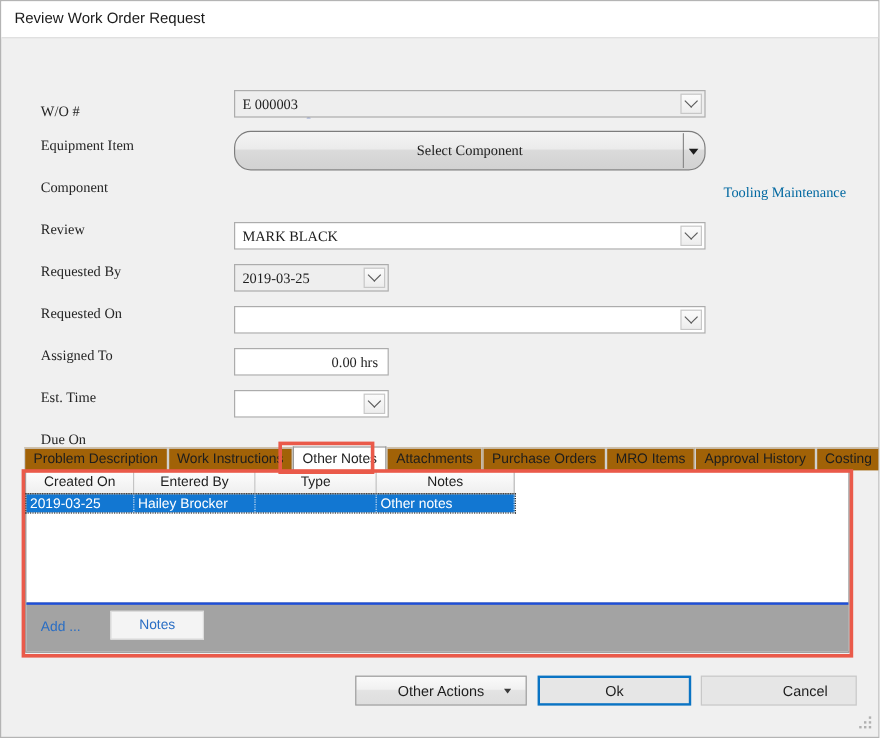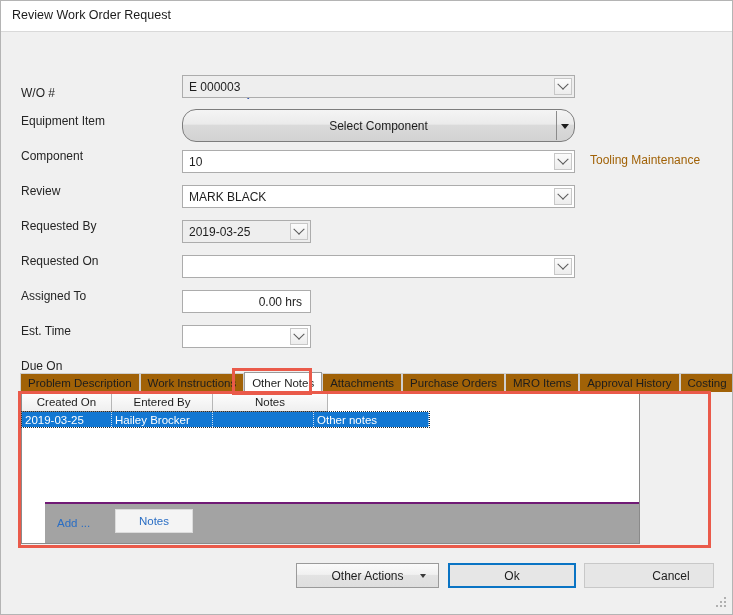--- a/index.html
+++ b/index.html
@@ -36,43 +36,44 @@
     left: 11px;
     top: 7px;
     font-size: 12.5px;
     color: #1b1b1b;
     white-space: nowrap;
   }
 
   
   .form-area {
     position: absolute;
-    left: 1px;
+    left: 14px;
     top: 32px;
     width: 585px;
     height: 330px;
     background: #f0f0f0;
+    font-family: Liberation Serif, serif;
   }
   .field-label {
     position: absolute;
     font-size: 12px;
     color: #252525;
     white-space: nowrap;
   }
   .wo-value {
     position: absolute;
     font-size: 12.5px;
     font-weight: bold;
     color: #3b5ab5;
     white-space: nowrap;
   }
   .side-note {
     position: absolute;
     font-size: 12px;
-    color: #a16207;
+    color: #0369a1;
     white-space: nowrap;
   }
 
   
   .ctl {
     position: absolute;
     box-sizing: border-box;
     border: 1px solid #acacac;
     background: #ffffff;
     font-size: 12px;
@@ -176,21 +177,21 @@
     margin-bottom: -1px;
     border-color: #9a9a9a;
     z-index: 3;
   }
 
   
   .grid-panel {
     position: absolute;
     left: 20px;
     top: 391px;
-    width: 619px;
+    width: 687px;
     height: 152px;
     box-sizing: border-box;
     background: #ffffff;
     border: 1px solid #8a8a8a;
   }
   .grid-head {
     position: absolute;
     left: 0; top: 0;
     height: 19px;
     display: flex;
@@ -229,22 +230,21 @@
     white-space: nowrap;
     overflow: hidden;
   }
   .grid-toolbar {
     position: absolute;
     left: 0;
     right: 0;
     bottom: 0;
     height: 39px;
     background: #a3a3a3;
-    border-top: 2px solid #701a75;
-    margin-left: 23px;
+    border-top: 2px solid #1d4ed8;
   }
   .add-link {
     position: absolute;
     left: 12px;
     top: 13px;
     font-size: 11.5px;
     color: #2a6ec4;
     white-space: nowrap;
   }
   .notes-btn {
@@ -344,26 +344,20 @@
     </div>
 
     <div class="field-label" style="left:19px; top:116px;">Component</div>
     <div class="splitbtn" style="left:180px; top:76px; width:393px; height:33px;border-radius:14px;">
       <span class="lbl">Select Component</span>
       <span class="divider"></span>
       <span class="arrow"></span>
     </div>
 
     <div class="field-label" style="left:19px; top:151px;">Review</div>
-    <div class="ctl" style="left:180px; top:117px; width:393px; height:23px;">
-      <span class="ctl-text">10</span>
-      <span class="combo-btn">
-        <span class="chev"></span>
-      </span>
-    </div>
     <div class="side-note" style="left:588px; top:120px;">Tooling Maintenance</div>
 
     <div class="field-label" style="left:19px; top:186px;">Requested By</div>
     <div class="ctl" style="left:180px; top:152px; width:393px; height:23px;">
       <span class="ctl-text">MARK BLACK</span>
       <span class="combo-btn">
         <span class="chev"></span>
       </span>
     </div>
 
@@ -421,20 +415,21 @@
       </div>
       <div class="tab">
         <span>Costing</span>
       </div>
     </div>
 
   <div class="grid-panel">
     <div class="grid-head" id="gridhead">
         <div class="gh" style="width: 90px;">Created On</div>
         <div class="gh" style="width: 101px;">Entered By</div>
+        <div class="gh" style="width: 101px;">Type</div>
         <div class="gh" style="width: 115px;">Notes</div>
       </div>
     <div id="gridbody">
         <div class="grid-row" style="top: 19px;">
           <div class="gc" style="width: 90px;">2019-03-25</div>
           <div class="gc" style="width: 101px;">Hailey Brocker</div>
           <div class="gc" style="width: 101px;"></div>
           <div class="gc" style="width: 115px;">Other notes</div>
         </div>
       </div>

